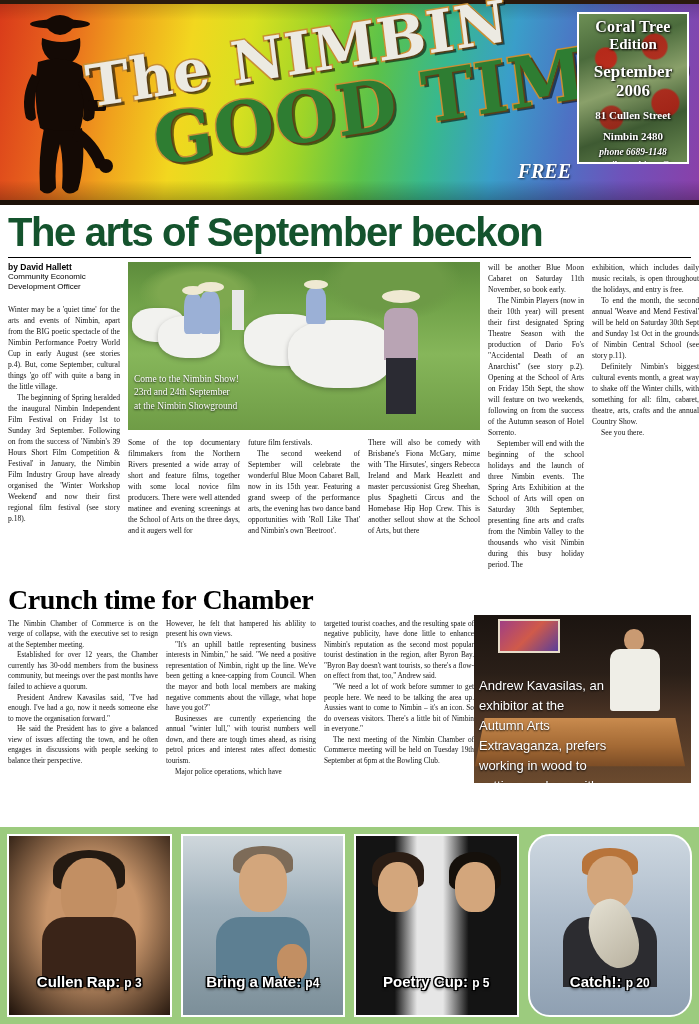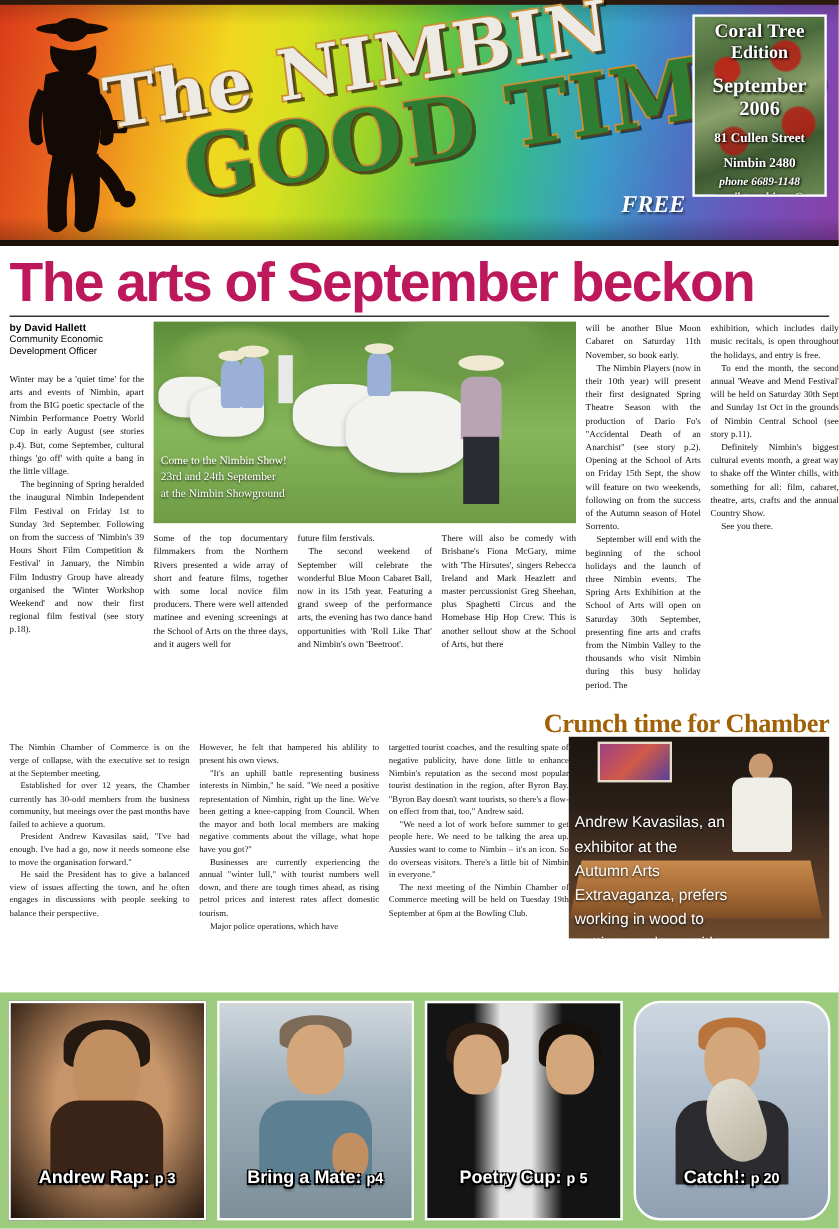--- a/index.html
+++ b/index.html
@@ -122,24 +122,24 @@
   .ed-year { font-size: 17px; line-height: 1.1; }
   .ed-addr { font-size: 11px; line-height: 1.25; margin-top: 8px; }
   .ed-phone { font-size: 9.5px; line-height: 1.25; margin-top: 3px; font-style: italic; }
   .ed-email { font-size: 9px; line-height: 1.2; }
 
   
   .headline-1 {
     margin: 7px 8px 0 8px;
     font-family: "Liberation Sans", sans-serif;
     font-weight: bold;
-    font-size: 46px;
+    font-size: 40px;
     line-height: 1.0;
     letter-spacing: -1.4px;
-    color: #be185d;
+    color: #14532d;
     white-space: nowrap;
   }
   .rule-thin {
     margin: 5px 8px 0 8px;
     border-bottom: 1px solid #000;
   }
 
   
   .story1 {
     position: relative;
@@ -214,26 +214,25 @@
     border-radius: 30% 30% 14% 14%;
   }
   .person-dark { position: absolute; background: #2b2b33; }
   .hat { position: absolute; background: #efe9d2; border-radius: 50%; }
 
   
   .headline-2 {
     margin: 2px 8px 0 8px;
     font-family: "Liberation Serif", serif;
     font-weight: bold;
-    font-size: 22px;
+    font-size: 28px;
     line-height: 1.02;
     letter-spacing: -0.4px;
-    color: #a16207;
+    color: #000000;
     white-space: nowrap;
-    text-align: right;
   }
 
   
   .story2 {
     position: relative;
     margin: 4px 8px 0 8px;
     height: 180px;
   }
   .c2col {
     position: absolute;
@@ -474,21 +473,21 @@
   </div>
 
   <div class="bottom-strip">
     <div class="strip-inner">
 
       <div class="strip-card sc1">
         <div class="sc-hair"></div>
         <div class="sc-face"></div>
         <div class="sc-body" style="background:#3a2418"></div>
         <div class="strip-caption">
-          <span>Andrew Rap:</span>
+          <span>Cullen Rap:</span>
           <span class="pg">p 3</span>
         </div>
       </div>
 
       <div class="strip-card sc2">
         <div class="sc-hair" style="top:10px;width:60px;height:28px;background:#7d6b58"></div>
         <div class="sc-face sc-face2" style="top:18px;width:48px;height:58px"></div>
         <div class="sc-body" style="background:#5d7f92"></div>
         <div class="sc-face" style="left:68%;top:108px;width:30px;height:38px"></div>
         <div class="strip-caption">

